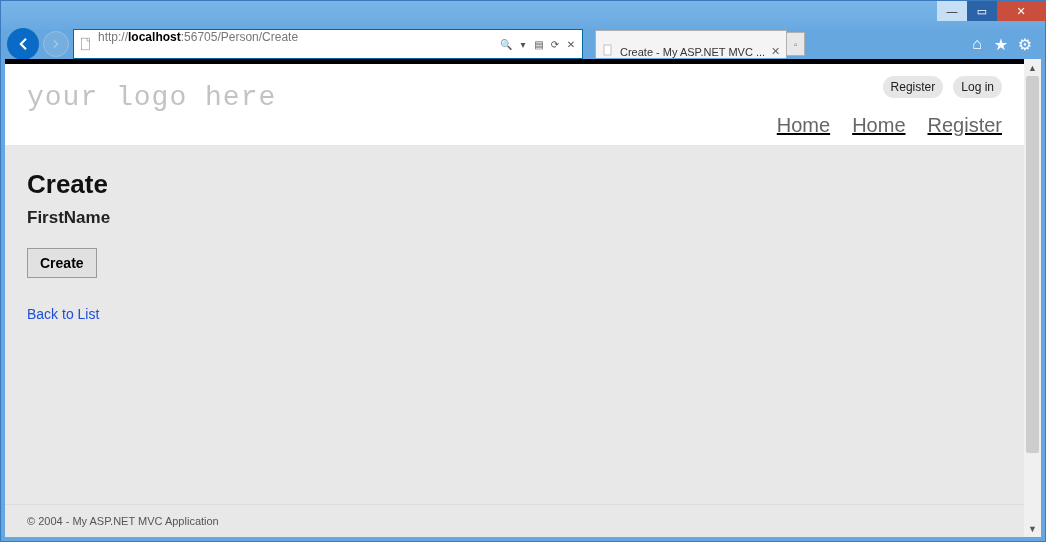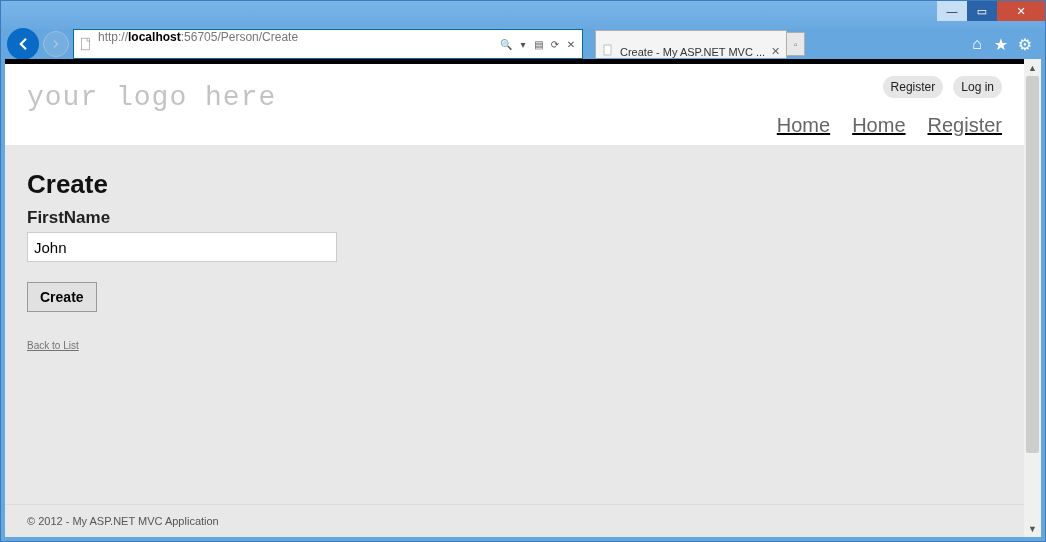--- a/index.html
+++ b/index.html
@@ -156,21 +156,21 @@
       background:#fff;
       display:block;
       margin-bottom: 14px;
     }
     .submit-row { margin-top: 20px; }
     .btn-create {
       background:#e1e1e1; border:1px solid #9a9a9a;
       padding: 6px 12px; font-size:14px; font-weight:bold;
       cursor:pointer;
     }
-    .backlink { display:inline-block; margin-top: 28px; color:#737373; font-size:10px; text-decoration:underline; cursor:pointer;}
+    .backlink { display:inline-block; margin-top: 28px; color:#1d4ed8; font-size:14px; cursor:pointer;}
     .footer {
       border-top:1px solid #dcdcdc;
       background:#e8e8e8;
       padding: 10px 22px; font-size:11px; color:#555;
     }
 
     .scrollbar {
       width:17px; background:#f0f0f0;
       display:flex; flex-direction:column;
     }
@@ -258,31 +258,30 @@
             <a>Home</a>
             <a>Register</a>
           </nav>
         </div>
       </div>
 
       <div class="body-band">
         <div class="h2">Create</div>
 
         <div class="fld-label">FirstName</div>
-        <input class="fld-input" type="text" value="John" style="">
 
 
         <div class="submit-row">
           <button class="btn-create">Create</button>
         </div>
 
         <a class="backlink">Back to List</a>
       </div>
 
-      <div class="footer">© 2012 - My ASP.NET MVC Application</div>
+      <div class="footer">© 2004 - My ASP.NET MVC Application</div>
     </div>
 
     <div class="scrollbar">
       <div class="sb-btn">▲</div>
       <div class="sb-track">
         <div class="sb-thumb"></div>
       </div>
       <div class="sb-btn">▼</div>
     </div>
   </div>

